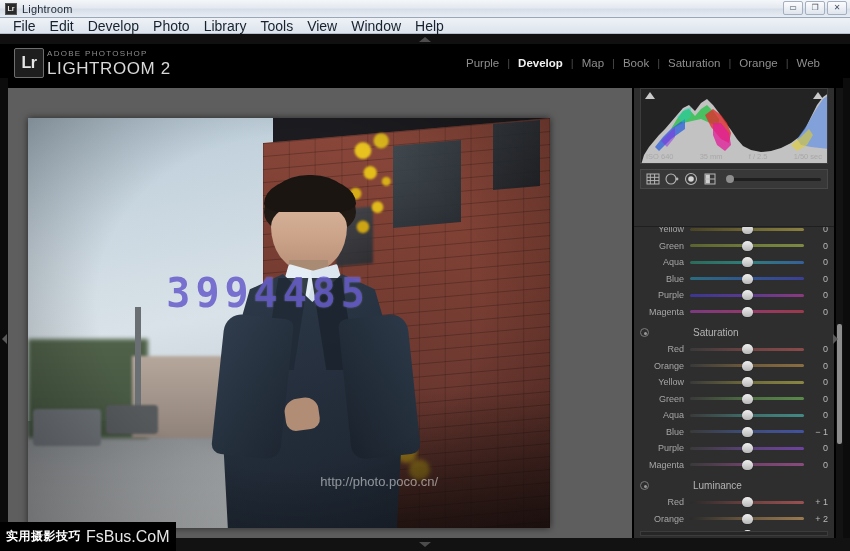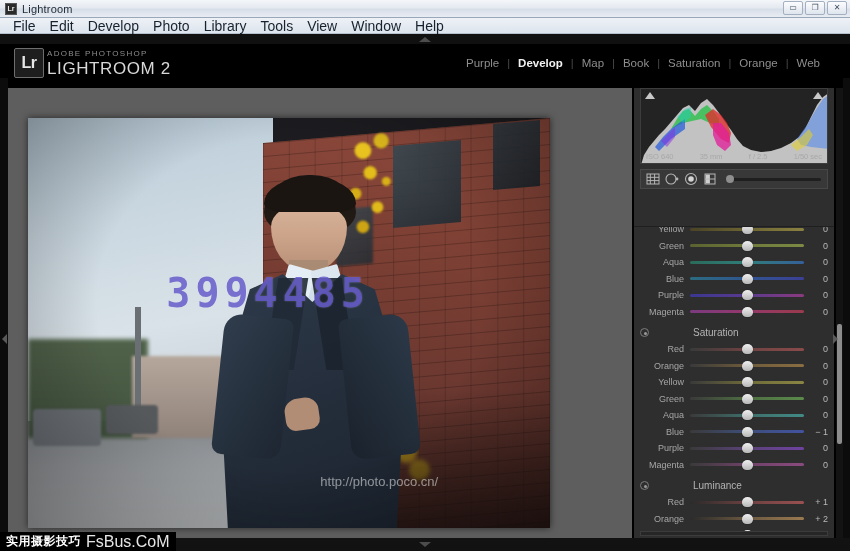--- a/index.html
+++ b/index.html
@@ -380,21 +380,21 @@
     position: absolute; left: 0; bottom: 0; width: 850px; height: 13px;
     background: #121212; display: flex; align-items: center; justify-content: center;
   }
   .tri-down {
     width: 0; height: 0; border-left: 6px solid transparent;
     border-right: 6px solid transparent; border-top: 5px solid #4c4c4c;
   }
 
   
   .wm-site {
-    position: absolute; left: 0; bottom: 0; height: 19px;
+    position: absolute; left: 0; bottom: 0; height: 29px;
     display: flex; align-items: center; padding: 0 6px;
     background: #000; z-index: 30;
   }
   .wm-cn { font-size: 12px; color: #ffffff; font-weight: bold; letter-spacing: .5px; }
   .wm-en { font-size: 16px; color: #e6e6e6; margin-left: 5px; }
 </style>
 </head>
 <body>
 
 <div class="app">

